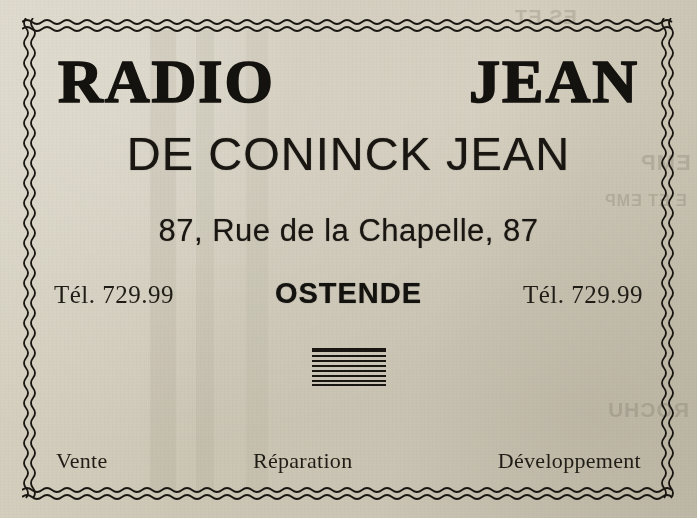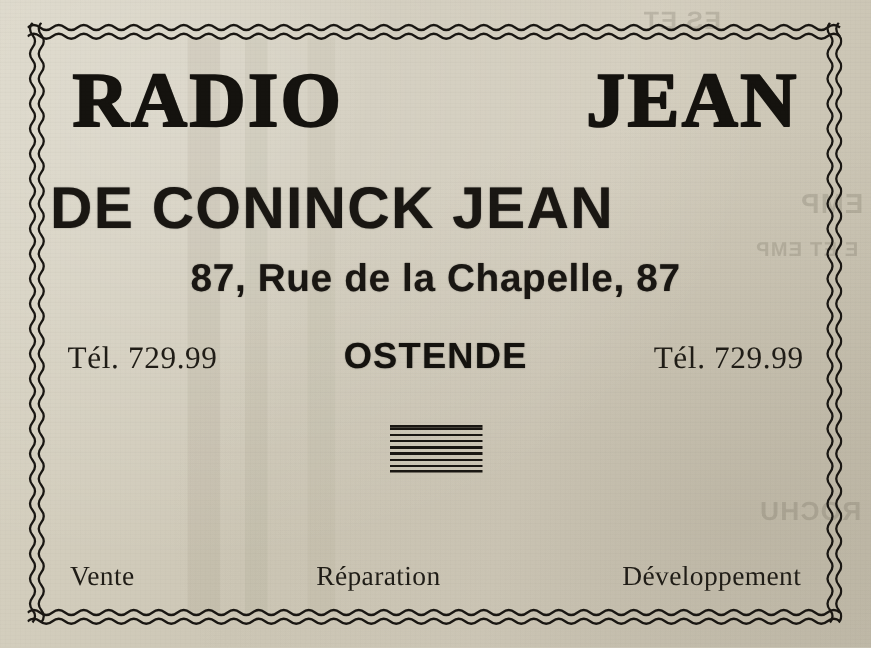--- a/index.html
+++ b/index.html
@@ -124,35 +124,35 @@
     line-height: 1;
     letter-spacing: 2px;
     color: #15130f;
     -webkit-text-stroke: 1.6px #15130f;
     text-shadow: 0 0 1px rgba(0,0,0,0.7), 1px 0 0 rgba(20,18,14,0.55);
     text-align: center;
   }
   .headline .word { white-space: nowrap; }
 
   .name {
-    margin-top: 26px;
-    text-align: left;
-    font-family: "Liberation Sans", sans-serif;
-    font-weight: 700;
+    margin-top: 14px;
+    text-align: center;
+    font-family: "Liberation Sans", sans-serif;
+    font-weight: 400;
     font-size: 47px;
     letter-spacing: 1px;
     color: #1a1713;
     text-shadow: 0 0 1px rgba(0,0,0,0.55);
   }
 
   .address {
-    margin-top: 12px;
+    margin-top: 32px;
     text-align: center;
     font-family: "Liberation Sans", sans-serif;
-    font-weight: 700;
+    font-weight: 400;
     font-size: 31px;
     letter-spacing: 0.5px;
     color: #1a1713;
     text-shadow: 0 0 1px rgba(0,0,0,0.5);
   }
 
   .contact-row {
     margin-top: 28px;
     display: flex;
     align-items: baseline;

